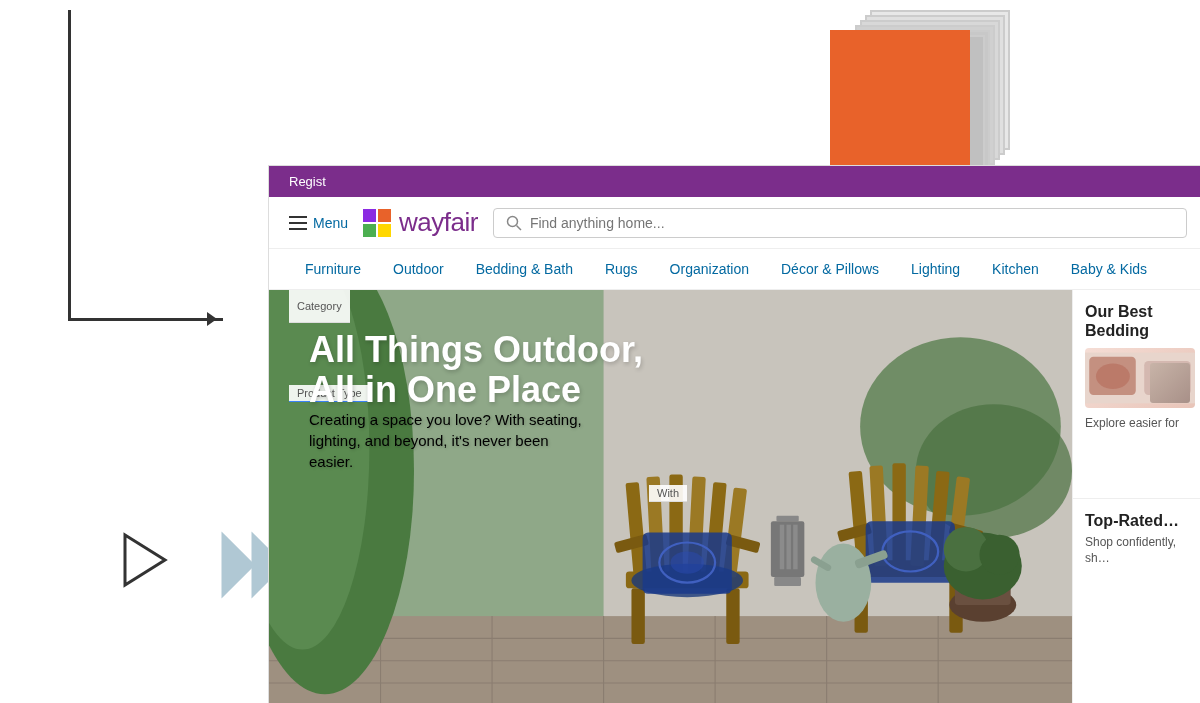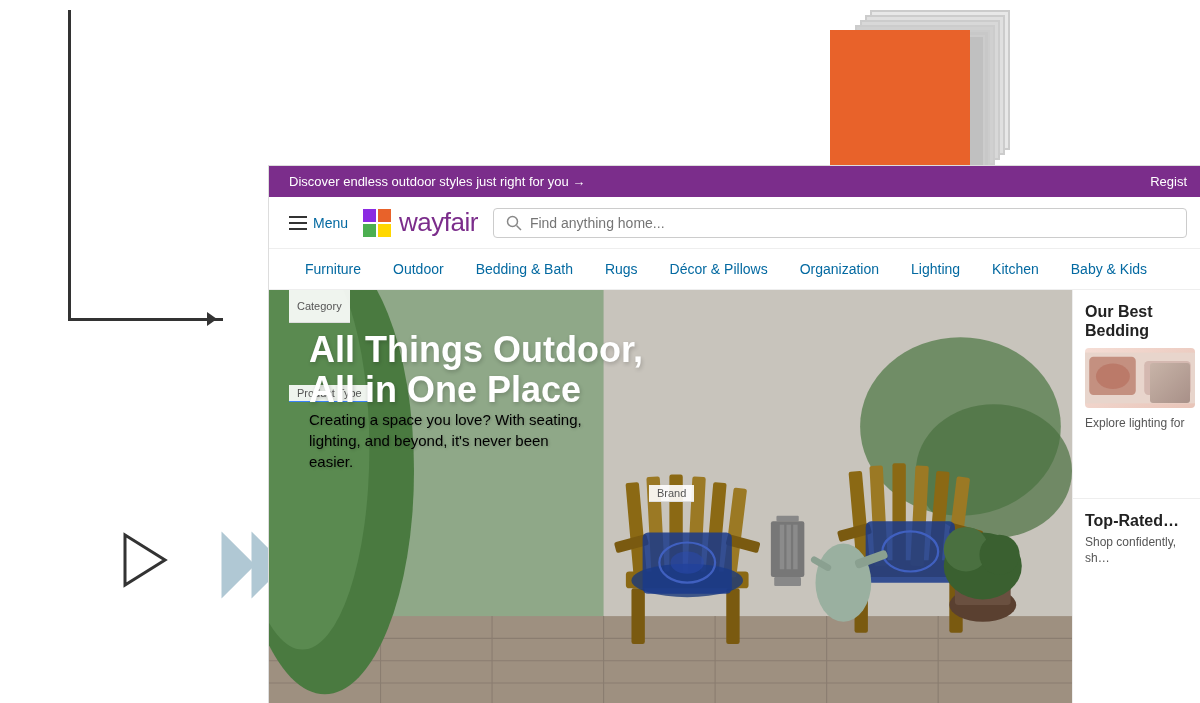--- a/index.html
+++ b/index.html
@@ -377,23 +377,20 @@
 <div class="fast-forward-icon">
   <svg viewBox="0 0 80 80" fill="none" xmlns="http://www.w3.org/2000/svg">
     <polygon points="5,10 35,40 5,70" stroke="#b0c8d4" stroke-width="3" fill="#b0c8d4"></polygon>
     <polygon points="35,10 65,40 35,70" stroke="#b0c8d4" stroke-width="3" fill="#b0c8d4"></polygon>
   </svg>
 </div>
 
 <div class="browser">
 
   <div class="promo-banner">
-    <div class="promo-text">
-      <span>Discover endless outdoor styles just right for you →</span>
-    </div>
     <span class="promo-register">Regist</span>
   </div>
 
   <div class="header">
     <div class="menu-btn">
       <div class="hamburger">
         <span></span>
           <span></span>
           <span></span>
       </div>
@@ -417,22 +414,22 @@
       </svg>
       <input class="search-input" type="text" placeholder="Find anything home..." style="">
     </div>
   </div>
 
   <nav class="nav">
     <div class="nav-item">Furniture</div>
     <div class="nav-item">Outdoor</div>
     <div class="nav-item">Bedding &amp; Bath</div>
     <div class="nav-item">Rugs</div>
+    <div class="nav-item">Organization</div>
     <div class="nav-item">Décor &amp; Pillows</div>
-    <div class="nav-item">Organization</div>
     <div class="nav-item">Lighting</div>
     <div class="nav-item">Kitchen</div>
     <div class="nav-item">Baby &amp; Kids</div>
   </nav>
 
   <div class="content-area">
 
     <div class="hero">
       
       <svg class="hero-svg" viewBox="0 0 720 450" xmlns="http://www.w3.org/2000/svg" preserveAspectRatio="xMidYMid slice">
@@ -530,39 +527,39 @@
         <div class="hero-headline">
           <span>All Things Outdoor,</span><br>
           <span>All in One Place</span>
         </div>
         <div class="hero-subtext">Creating a space you love? With seating, lighting, and beyond, it's never been easier.</div>
       </div>
 
       
       <div class="category-label">Category</div>
       <div class="product-type-label">Product Type</div>
-      <div class="brand-label">Brand</div>
+      <div class="brand-label">With</div>
     </div>
 
     <div class="right-sidebar">
 
       <div class="sidebar-panel">
         <div class="sidebar-panel-title">
           <span>Our Best Bedding</span>
         </div>
         <div class="sidebar-image-placeholder">
           
           <svg width="100%" height="100%" viewBox="0 0 130 60" xmlns="http://www.w3.org/2000/svg">
             <rect width="130" height="60" fill="#e8d5cc"></rect>
             <rect x="5" y="5" width="55" height="45" fill="#c49080" rx="5"></rect>
             <rect x="70" y="10" width="55" height="40" fill="#d4b8b0" rx="5"></rect>
             <ellipse cx="33" cy="28" rx="20" ry="15" fill="#b87060" opacity="0.7"></ellipse>
           </svg>
         </div>
-        <div class="sidebar-panel-subtitle">Explore lighting for</div>
+        <div class="sidebar-panel-subtitle">Explore easier for</div>
       </div>
 
       <div class="sidebar-panel sidebar-panel-2">
         <div class="sidebar-panel-title">
           <span>Top-Rated…</span>
         </div>
         <div class="sidebar-panel-subtitle">Shop confidently, sh…</div>
       </div>
 
     </div>

